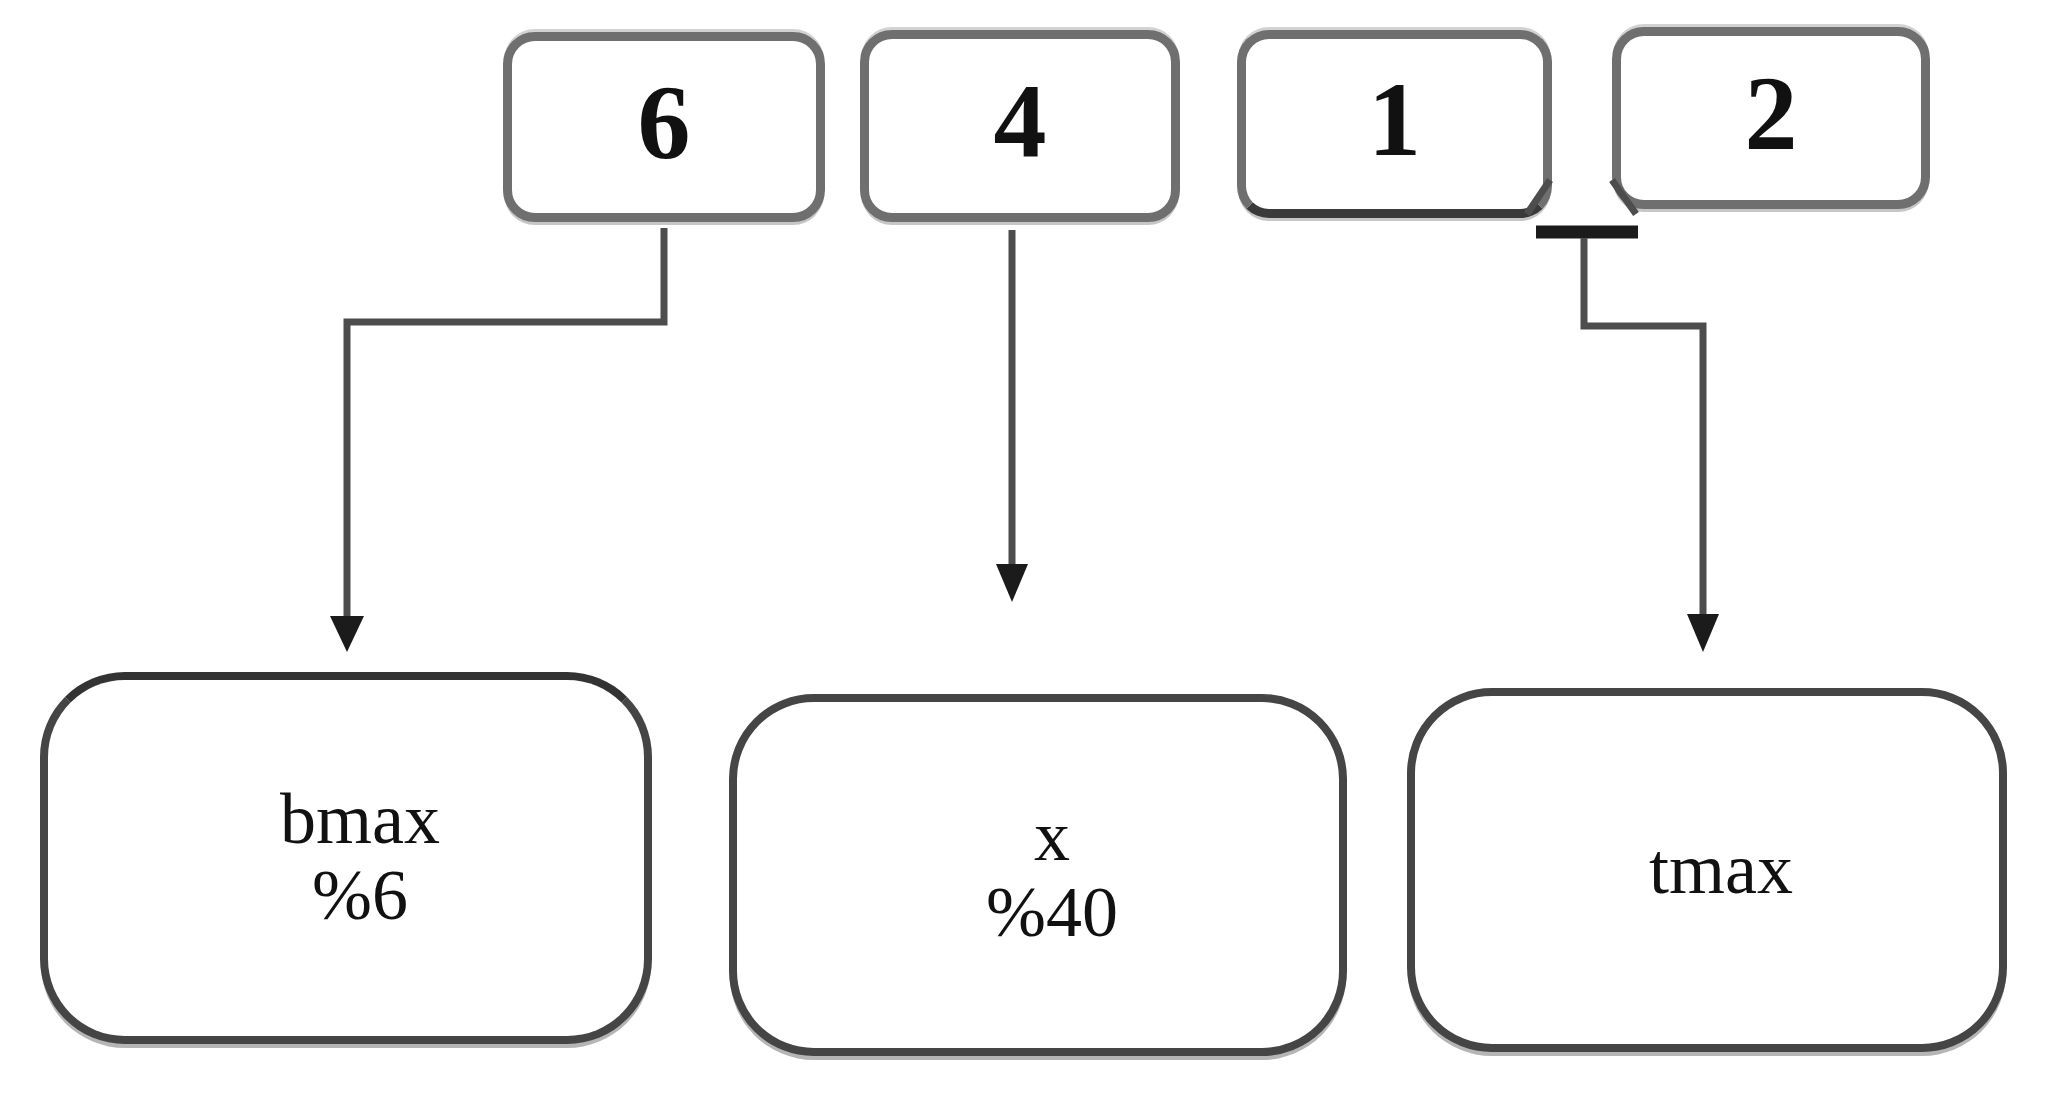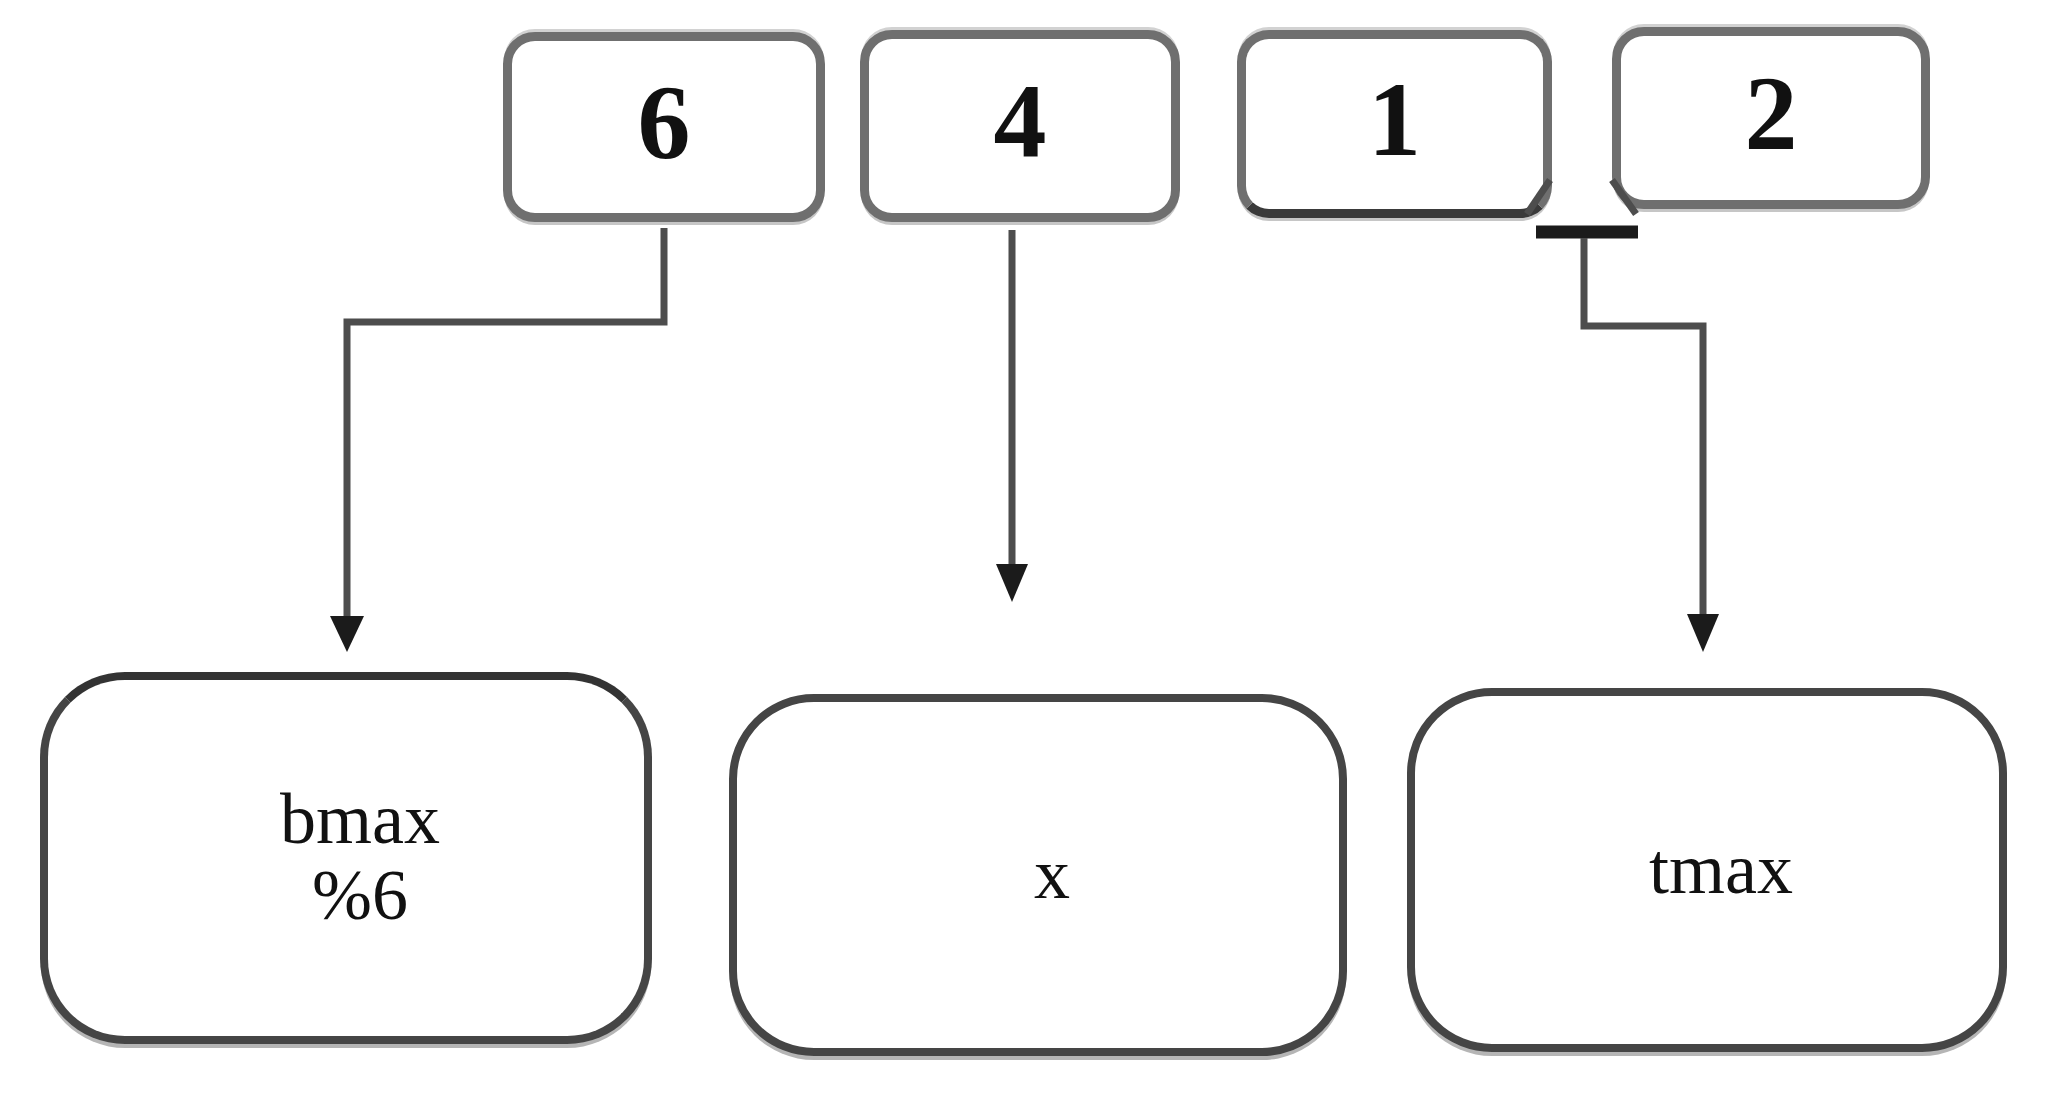--- a/index.html
+++ b/index.html
@@ -80,20 +80,21 @@
   <div class="node small-node" id="b2">
     <span class="digit">2</span>
   </div>
 
   <div class="node big-node" id="bmax">
     <div>bmax</div>
     <div>%6</div>
   </div>
   <div class="node big-node" id="bx">
     <div>x</div>
+    <div>%40</div>
   </div>
   <div class="node big-node" id="btmax">
     <div>tmax</div>
   </div>
 
   <svg class="edges" viewBox="0 0 2055 1109">
 
     <g>
       <polyline class="edge" points="664,228 664,322 347,322 347,616"></polyline>
       <polygon class="edge-head" points="330,616 364,616 347,652"></polygon>

